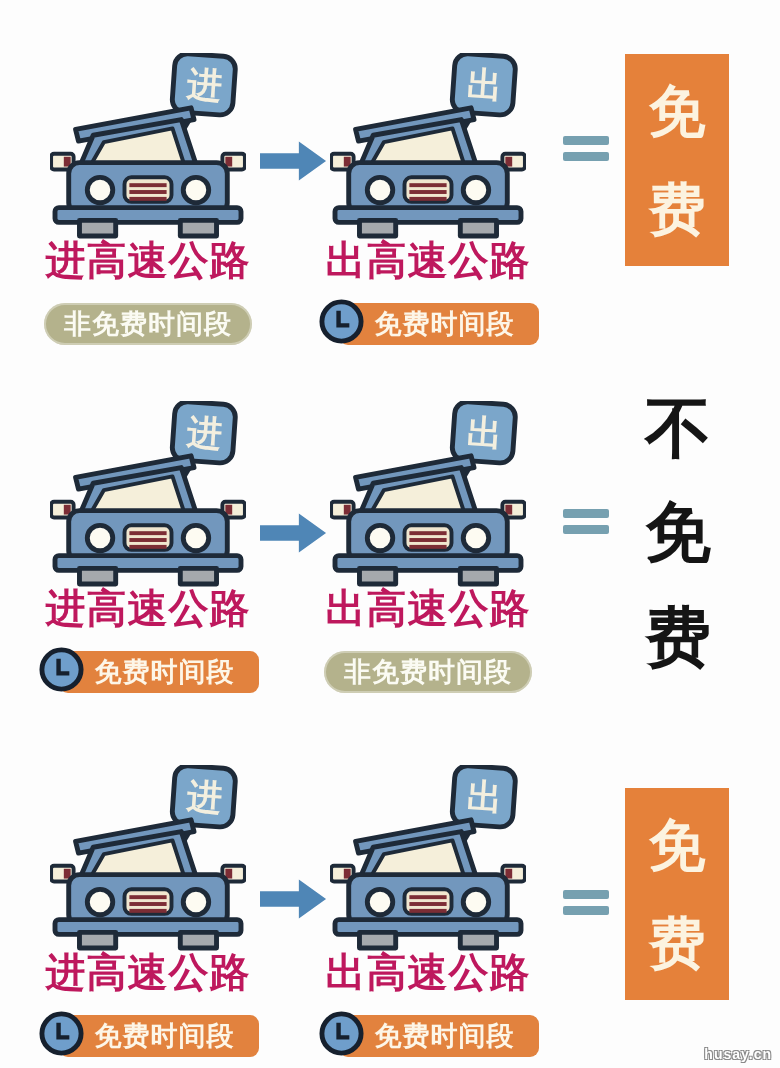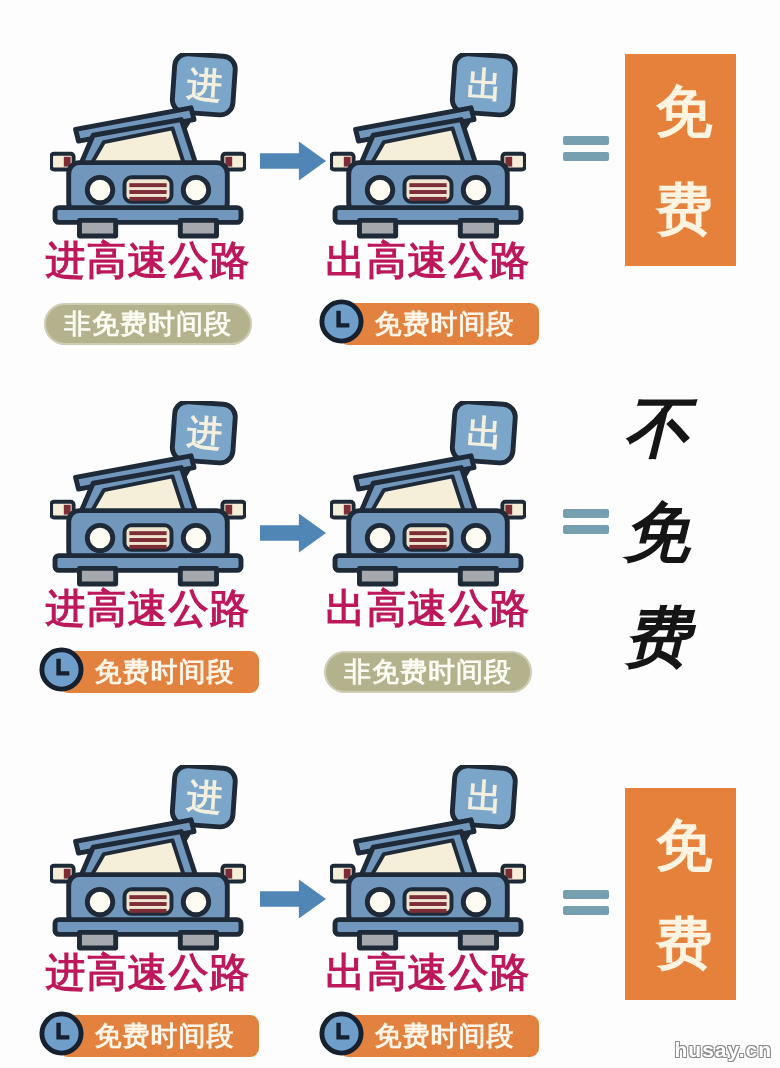--- a/index.html
+++ b/index.html
@@ -33,33 +33,33 @@
     box-shadow:inset 0 0 0 2px rgba(255,255,255,.35);}
 
   .arrow{position:absolute; left:260px; width:68px; height:46px;}
   .row1 .arrow{top:98px;} .row2 .arrow{top:122px;} .row3 .arrow{top:124px;}
 
   .equals{position:absolute; left:563px; width:46px;}
   .row1 .equals{top:96px;} .row2 .equals{top:121px;} .row3 .equals{top:138px;}
   .equals .bar{width:46px; height:9px; border-radius:2px; background:#76a0b0;}
   .equals .bar + .bar{margin-top:7px;}
 
-  .result{position:absolute;padding-left:7px;}
+  .result{position:absolute;}
   .result.block{left:625px; width:104px; height:212px; background:#e5813a;
     display:flex; justify-content:center;}
   .row1 .result.block{top:14px;} .row3 .result.block{top:36px;}
-  .result.plain{left:615px; top:-12px; width:100px; display:flex;
-    font-style:italic;}
+  .result.plain{left:628px; top:-12px; width:100px; display:flex;
+    justify-content:center;}
   .vtext{width:1.05em; word-break:break-all; text-align:center;}
   .result.block .vtext{font-size:57px; line-height:1.72; font-weight:bold;
     color:#fcf3e0; padding-top:8px;}
   .result.plain .vtext{font-size:66px; line-height:1.58; font-weight:bold;
     color:#151515;}
 
-  .watermark{position:absolute; right:8px; bottom:6px; font-size:21px;
+  .watermark{position:absolute; right:8px; bottom:6px; font-size:14px;
     font-weight:bold; color:#ffffff; letter-spacing:1px;
     text-shadow:-1px -1px 0 #8a8a8a, 1px -1px 0 #8a8a8a,
                 -1px 1px 0 #8a8a8a, 1px 1px 0 #8a8a8a;}
   .defs-holder{position:absolute; width:0; height:0; overflow:hidden;}
 </style>
 </head>
 <body>
 
 <svg class="defs-holder" aria-hidden="true">
   <defs>

